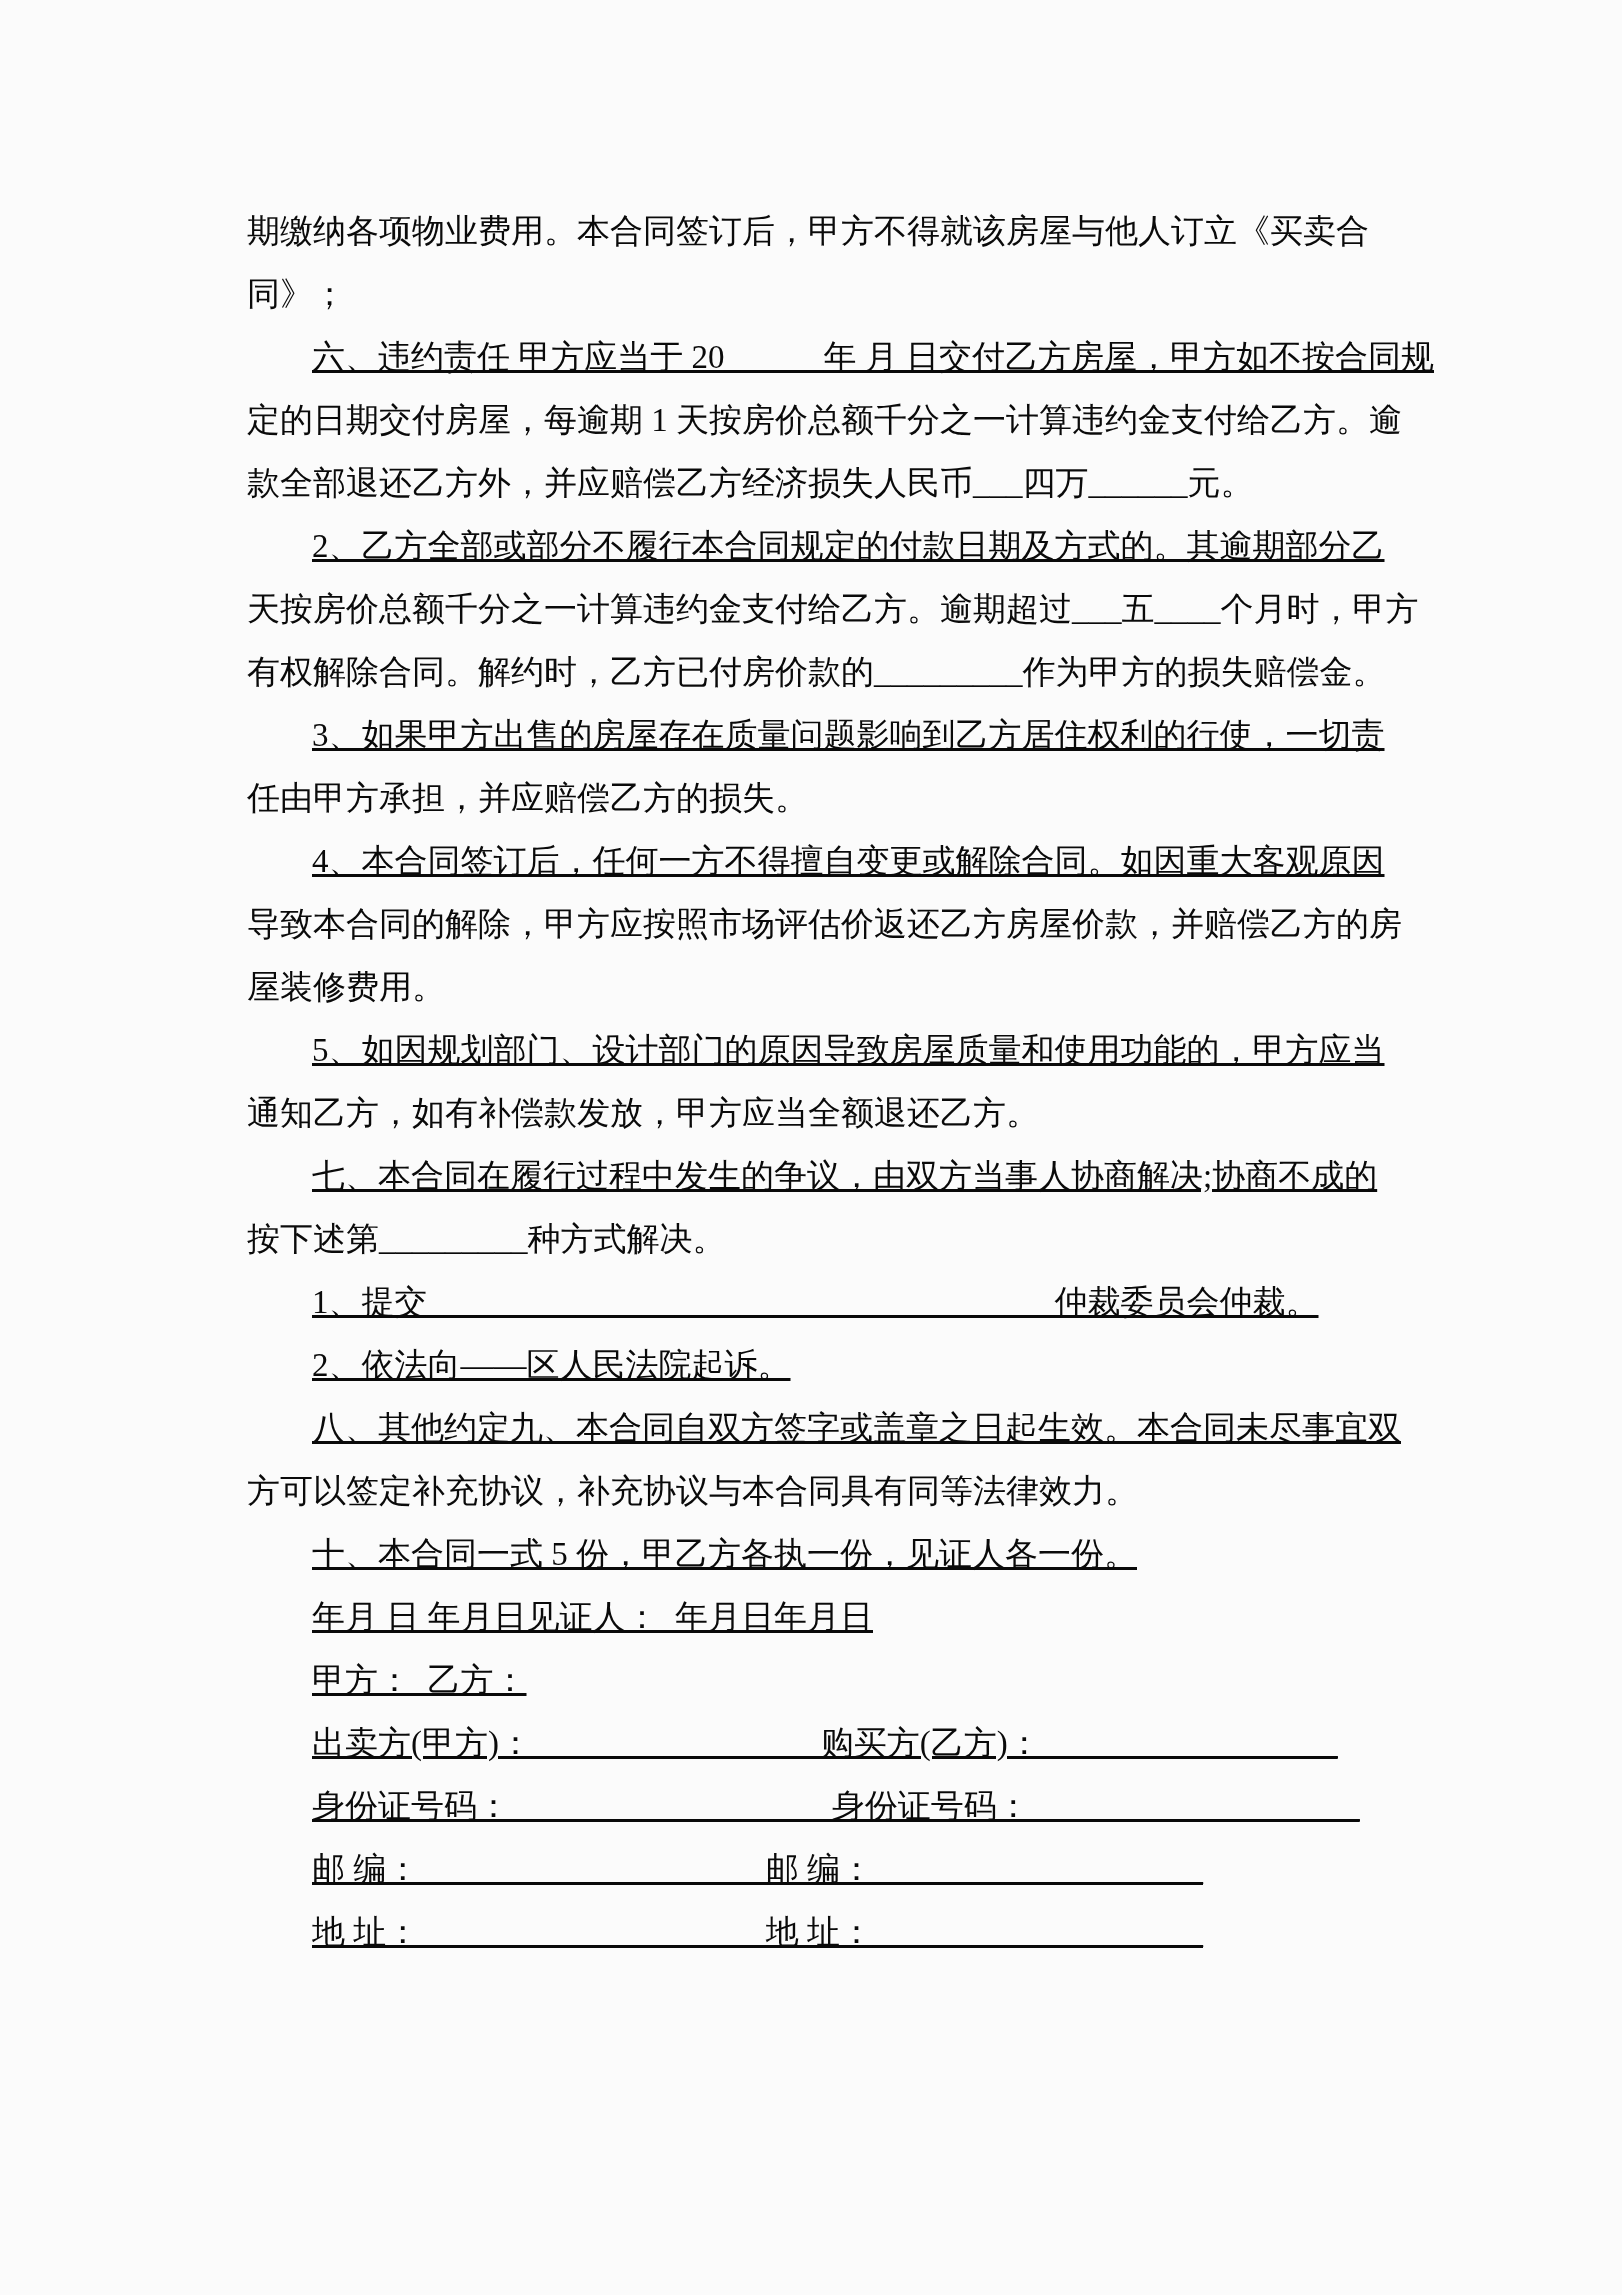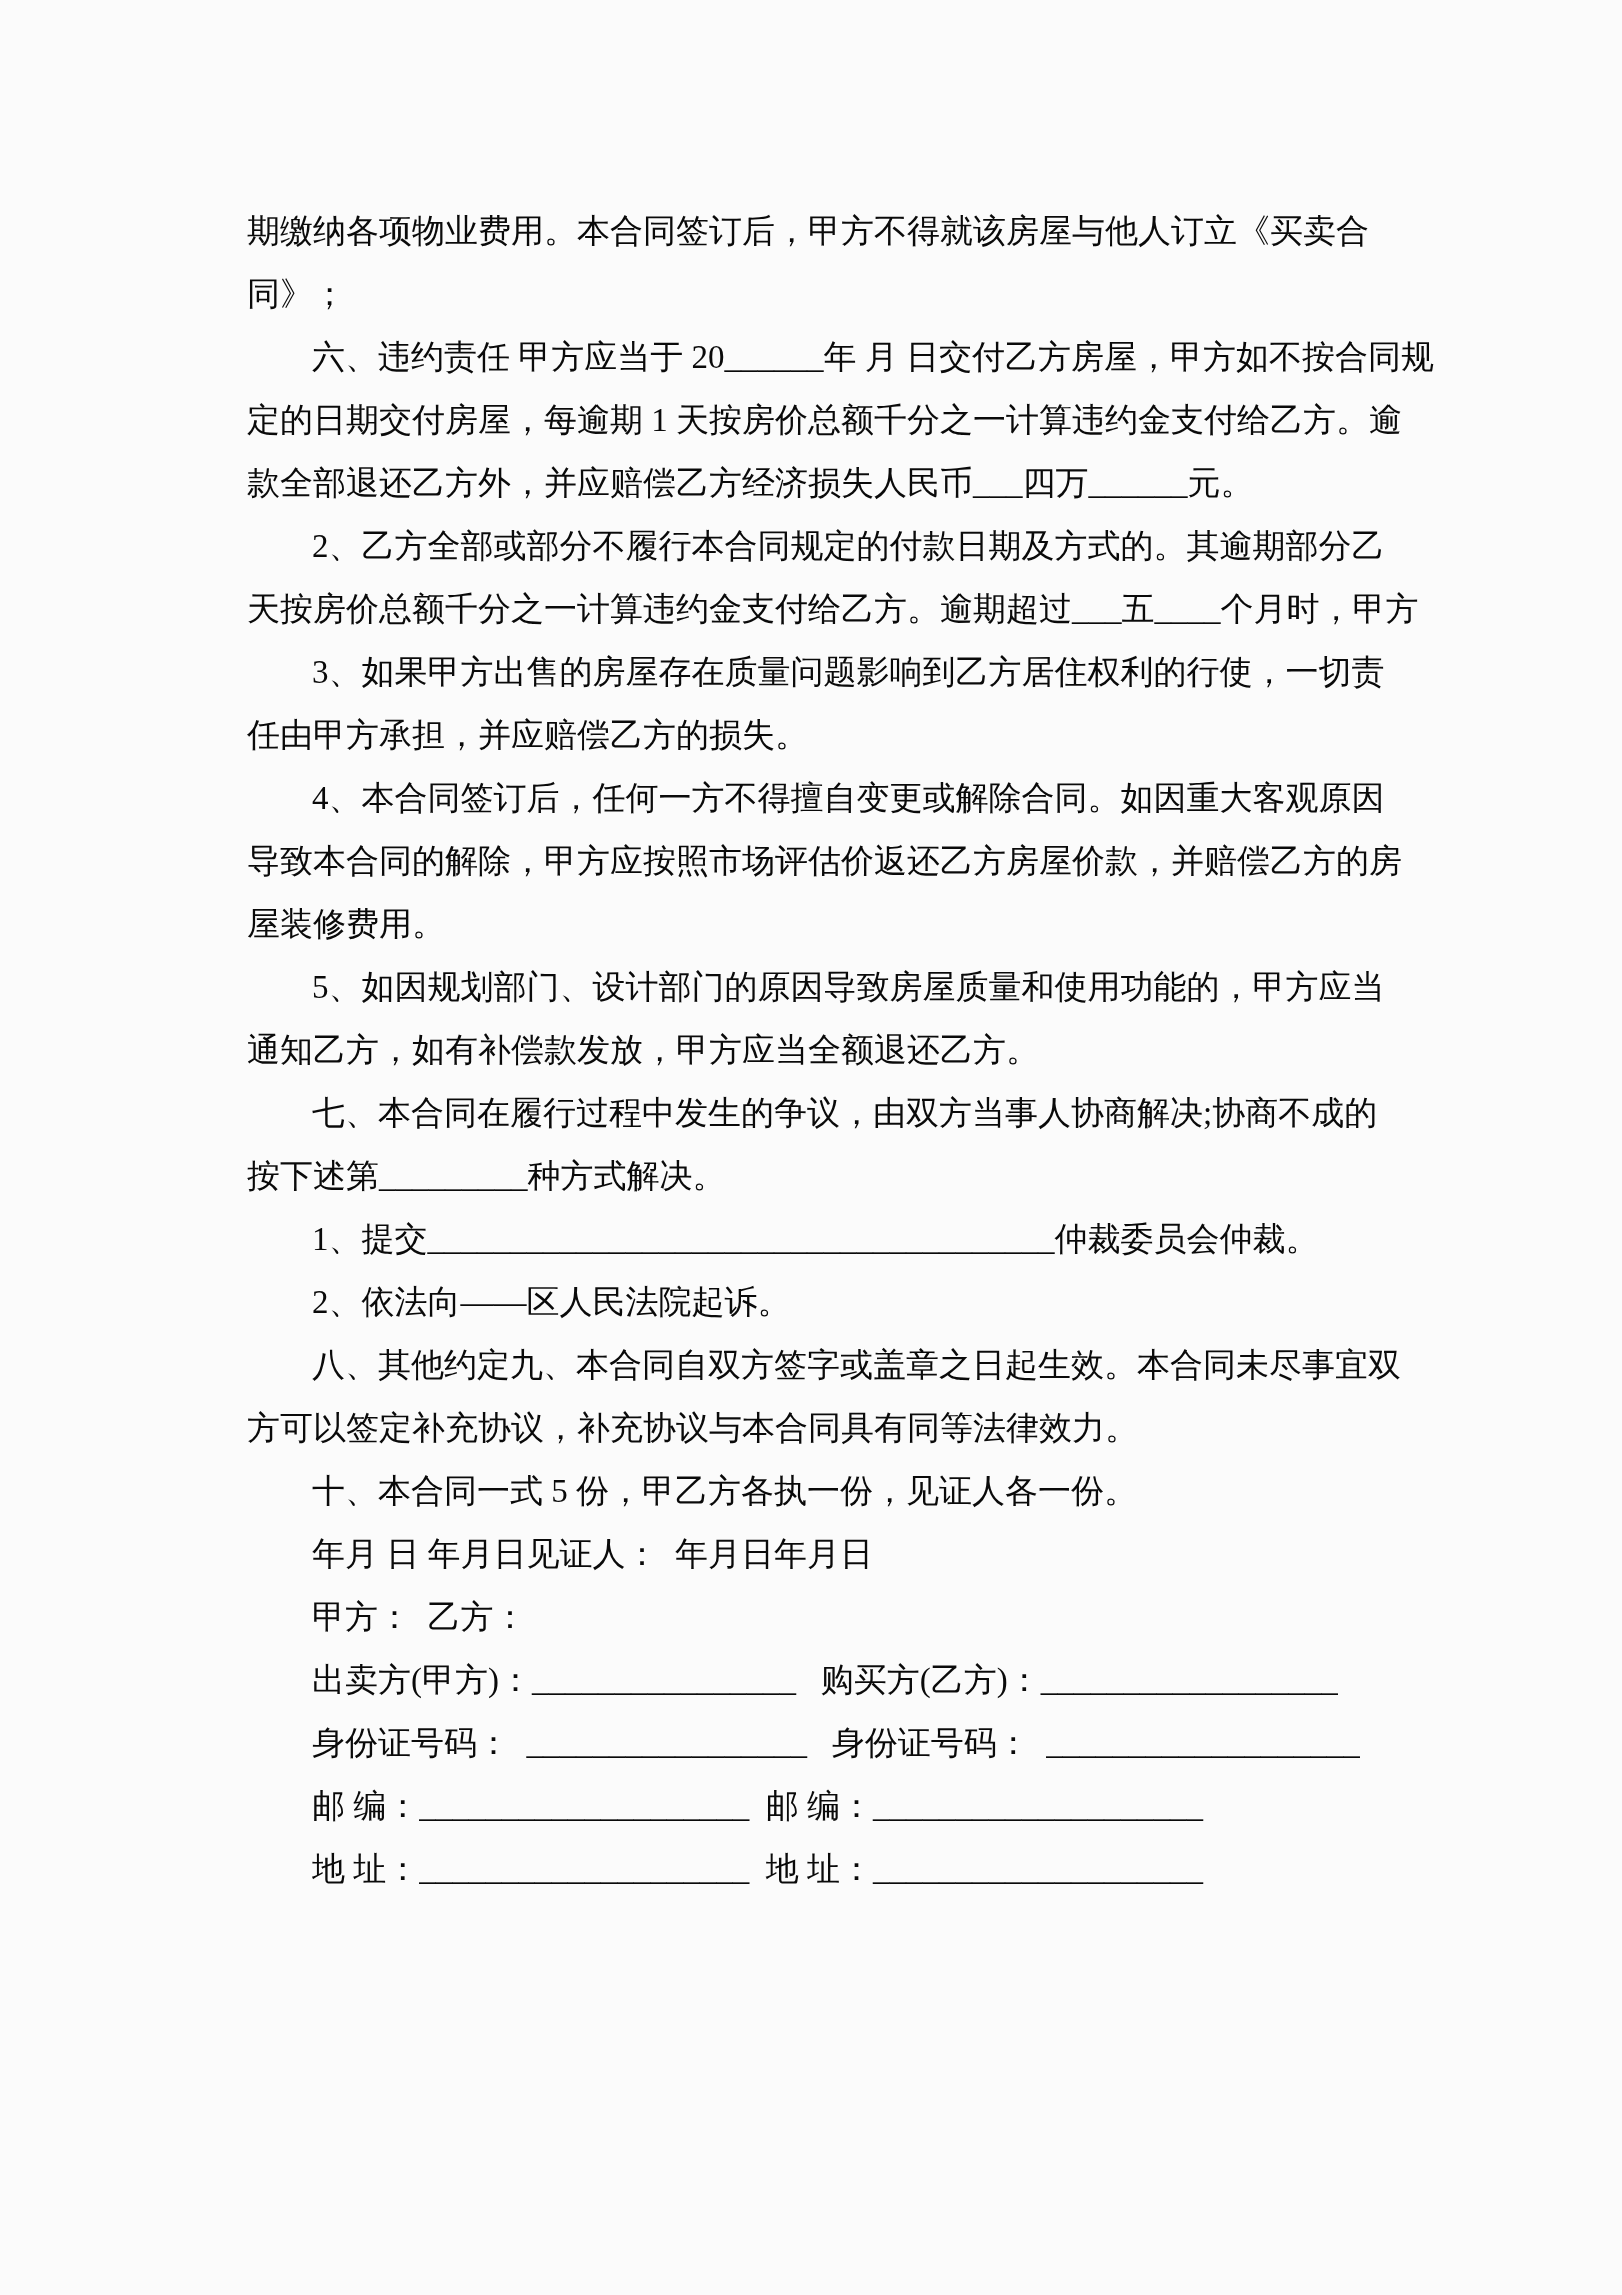--- a/index.html
+++ b/index.html
@@ -27,34 +27,36 @@
     line-height: 63px;
     letter-spacing: 0;
   }
   .line {
     white-space: pre;      
     height: 63px;
     overflow: visible;
   }
   .ind {
     padding-left: 65px;   
+    text-decoration: underline;
   }
 </style>
 </head>
 <body>
 
 <div class="page">
   <div class="text-block">
     <div class="line">期缴纳各项物业费用。本合同签订后，甲方不得就该房屋与他人订立《买卖合</div>
     <div class="line">同》；</div>
     <div class="line ind">六、违约责任 甲方应当于 20______年 月 日交付乙方房屋，甲方如不按合同规</div>
     <div class="line">定的日期交付房屋，每逾期 1 天按房价总额千分之一计算违约金支付给乙方。逾</div>
     <div class="line">款全部退还乙方外，并应赔偿乙方经济损失人民币___四万______元。</div>
     <div class="line ind">2、乙方全部或部分不履行本合同规定的付款日期及方式的。其逾期部分乙</div>
     <div class="line">天按房价总额千分之一计算违约金支付给乙方。逾期超过___五____个月时，甲方</div>
+    <div class="line">有权解除合同。解约时，乙方已付房价款的_________作为甲方的损失赔偿金。</div>
     <div class="line ind">3、如果甲方出售的房屋存在质量问题影响到乙方居住权利的行使，一切责</div>
     <div class="line">任由甲方承担，并应赔偿乙方的损失。</div>
     <div class="line ind">4、本合同签订后，任何一方不得擅自变更或解除合同。如因重大客观原因</div>
     <div class="line">导致本合同的解除，甲方应按照市场评估价返还乙方房屋价款，并赔偿乙方的房</div>
     <div class="line">屋装修费用。</div>
     <div class="line ind">5、如因规划部门、设计部门的原因导致房屋质量和使用功能的，甲方应当</div>
     <div class="line">通知乙方，如有补偿款发放，甲方应当全额退还乙方。</div>
     <div class="line ind">七、本合同在履行过程中发生的争议，由双方当事人协商解决;协商不成的</div>
     <div class="line">按下述第_________种方式解决。</div>
     <div class="line ind">1、提交______________________________________仲裁委员会仲裁。</div>

